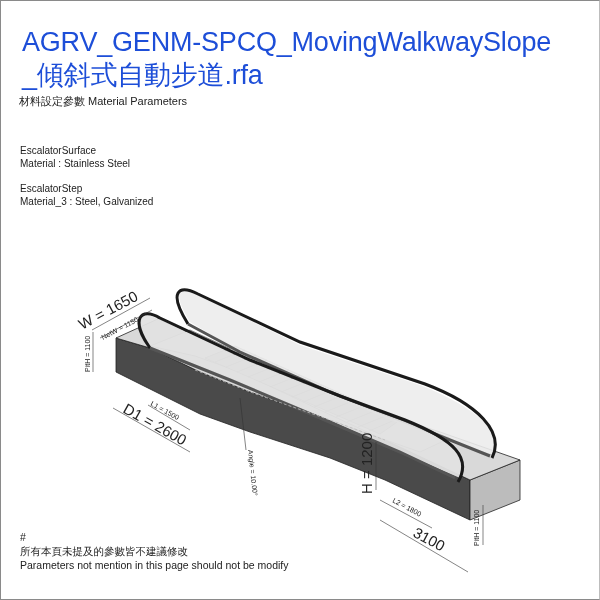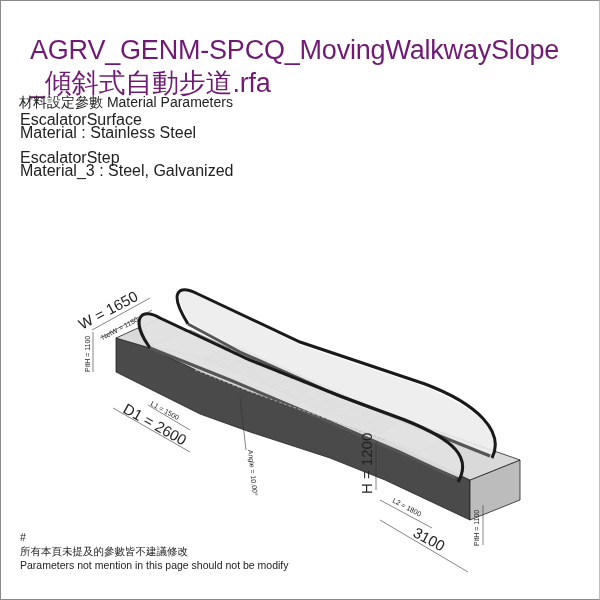--- a/index.html
+++ b/index.html
@@ -1,21 +1,21 @@
 <!DOCTYPE html>
 <html><head>
 <meta charset="utf-8">
 <style>
   html, body { margin: 0; padding: 0; background: #ffffff; }
   body { width: 600px; height: 600px; overflow: hidden; position: relative; font-family: "Liberation Sans", "DejaVu Sans", sans-serif; color: #111; }
   .frame { position: absolute; left: 0; top: 0; width: 598px; height: 598px; border: 1px solid #8a8a8a; border-right-color: #bdbdbd; border-bottom-color: #8a8a8a; background: #fff; }
-  .title { position: absolute; left: 18px; top: 22px; font-size: 27px; line-height: 33px; letter-spacing: -0.2px; color: #701a75; margin: 12px; font-weight: normal; }
+  .title { position: absolute; left: 18px; top: 22px; font-size: 27px; line-height: 33px; letter-spacing: -0.2px; color: #1d4ed8; margin: 4px; font-weight: normal; }
   .title .line { display: block; white-space: nowrap; }
-  .subtitle { position: absolute; left: 19px; top: 94px; font-size: 14px; color: #222; text-align: center; }
-  .materials { position: absolute; left: 20px; top: 113px; font-size: 16px; line-height: 13px; color: #222; }
+  .subtitle { position: absolute; left: 19px; top: 94px; font-size: 11px; color: #222; text-align: center; }
+  .materials { position: absolute; left: 20px; top: 144px; font-size: 10px; line-height: 13px; color: #222; }
   .mat-group { margin-bottom: 12px; }
   .mat-group span { display: block; }
   .note { position: absolute; left: 20px; top: 530px; font-size: 10.5px; line-height: 14px; color: #222; }
   .note span { display: block; }
   svg.drawing { position: absolute; left: 0; top: 0; }
   .dim { font-family: "Liberation Sans", "DejaVu Sans", sans-serif; fill: #222; }
 </style>
 </head>
 <body>
 

